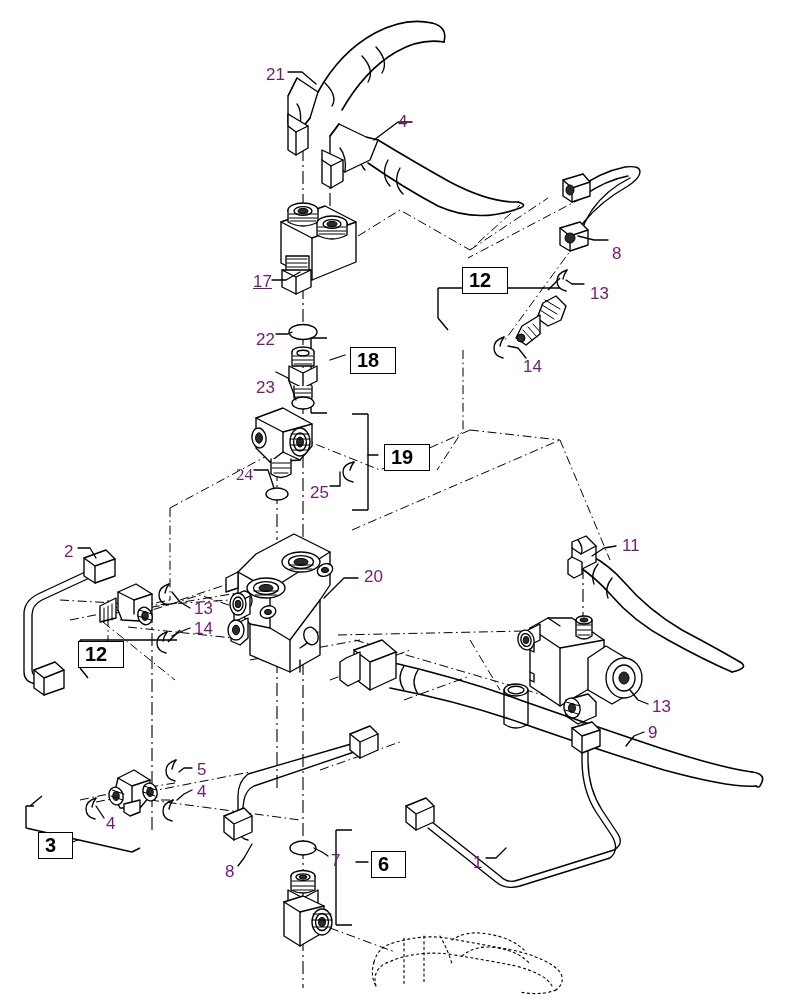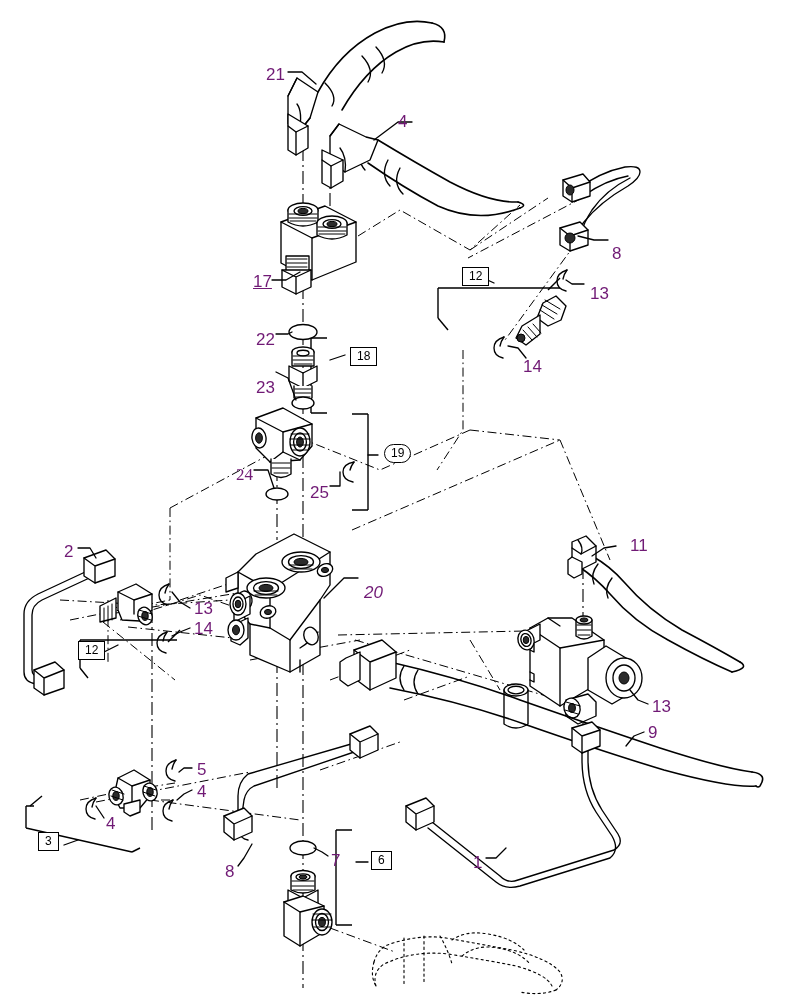--- a/index.html
+++ b/index.html
@@ -1,23 +1,23 @@
 <!DOCTYPE html>
 <html><head>
 <meta charset="utf-8">
 <style>
   html,body{margin:0;padding:0;background:#ffffff;}
   body{width:812px;height:1000px;font-family:"Liberation Sans",sans-serif;}
   #diagram-root{position:relative;width:812px;height:1000px;overflow:hidden;background:#fff;}
   svg.layer{position:absolute;left:0;top:0;width:812px;height:1000px;}
   .lbl{position:absolute;font-family:"Liberation Sans",sans-serif;font-size:17px;
        color:#701a75;line-height:1;white-space:nowrap;}
-  .boxlbl{position:absolute;font-family:"Liberation Sans",sans-serif;font-size:12px;
+  .boxlbl{position:absolute;font-family:"Liberation Sans",sans-serif;font-size:20px;
        color:#000;border:1.6px solid #000;background:#fff;
-       padding:2px 6px 3px 6px;line-height:1;}
+       padding:2px 16px 3px 6px;line-height:1;font-weight:bold;}
 </style>
 </head>
 <body>
 
 <div id="diagram-root">
 
   <svg class="layer" viewBox="0 0 812 1000">
     <defs>
       <style>
         .s  { fill:none; stroke:#000; stroke-width:1.35; stroke-linecap:round; stroke-linejoin:round; }
@@ -514,26 +514,26 @@
     <span class="lbl" style="left:266px;top:66px;">21</span>
     <span class="lbl" style="left:398px;top:113px;">4</span>
     <span class="lbl" style="left:253px;top:273px;text-decoration:underline;">17</span>
     <span class="lbl" style="left:612px;top:245px;">8</span>
     <span class="boxlbl" style="left:462px;top:267px;">12</span>
     <span class="lbl" style="left:590px;top:285px;">13</span>
     <span class="lbl" style="left:523px;top:358px;">14</span>
     <span class="lbl" style="left:256px;top:331px;">22</span>
     <span class="boxlbl" style="left:350px;top:347px;">18</span>
     <span class="lbl" style="left:256px;top:379px;">23</span>
-    <span class="boxlbl" style="left:384px;top:444px;border-radius:10px;">19</span>
+    <span class="boxlbl" style="left:384px;top:444px;">19</span>
     <span class="lbl" style="left:236px;top:466px;font-family:Liberation Serif, serif;">24</span>
     <span class="lbl" style="left:310px;top:484px;text-align:center;">25</span>
     <span class="lbl" style="left:64px;top:543px;">2</span>
-    <span class="lbl" style="left:622px;top:537px;margin-left:8px;">11</span>
-    <span class="lbl" style="left:364px;top:584px;font-style:italic;">20</span>
+    <span class="lbl" style="left:622px;top:537px;">11</span>
+    <span class="lbl" style="left:364px;top:568px;">20</span>
     <span class="lbl" style="left:194px;top:600px;">13</span>
     <span class="lbl" style="left:194px;top:620px;">14</span>
     <span class="boxlbl" style="left:78px;top:641px;">12</span>
     <span class="lbl" style="left:652px;top:698px;">13</span>
     <span class="lbl" style="left:648px;top:724px;">9</span>
     <span class="lbl" style="left:197px;top:761px;">5</span>
     <span class="lbl" style="left:197px;top:783px;">4</span>
     <span class="lbl" style="left:106px;top:815px;">4</span>
     <span class="boxlbl" style="left:38px;top:832px;">3</span>
     <span class="lbl" style="left:225px;top:863px;">8</span>

